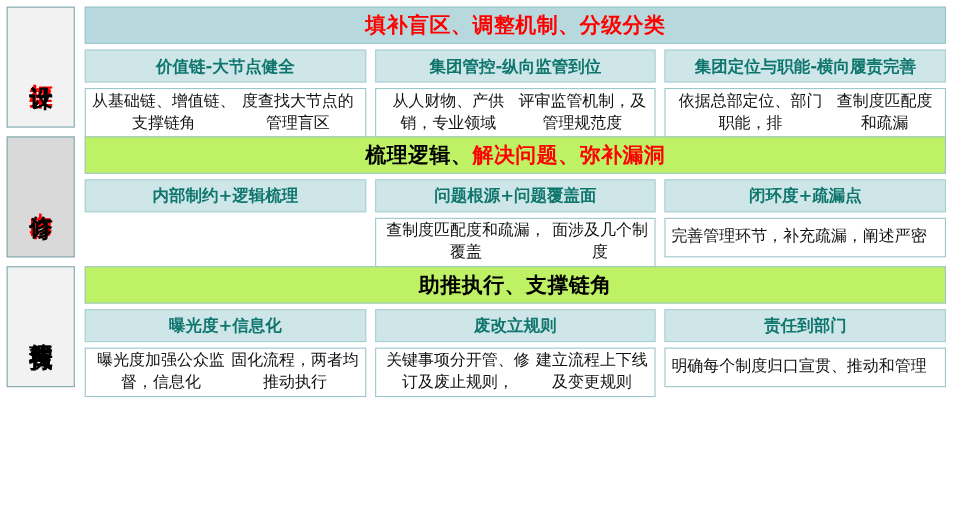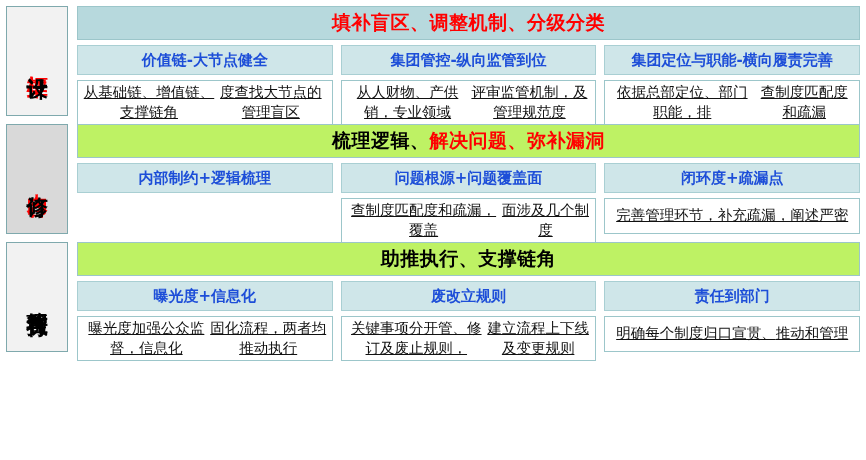--- a/index.html
+++ b/index.html
@@ -88,39 +88,37 @@
   .sub{
     flex:0 0 30px;
     border:1px solid #a9cfd3;
     box-sizing:border-box;
     background:#cfe6e9;
     display:flex;
     align-items:center;
     justify-content:center;
     font-size:15px;
     font-weight:bold;
-    color:#1d4ed8;
+    color:#0f766e;
     text-align:center;
     white-space:nowrap;
   }
   .body{
     flex:1 1 auto;
     margin-top:5px;
     border:1px solid #9cc6ca;
     box-sizing:border-box;
     background:#ffffff;
     display:flex;
     align-items:center;
-    justify-content:center;
     text-align:center;
     font-size:14.5px;
     line-height:1.35;
     color:#111111;
     padding:2px 5px;
-    text-decoration:underline;
   }
   .body span{display:block;}
 </style>
 </head>
 <body>
 
 <div class="board">
 
   <div class="row">
     <div class="stage">

